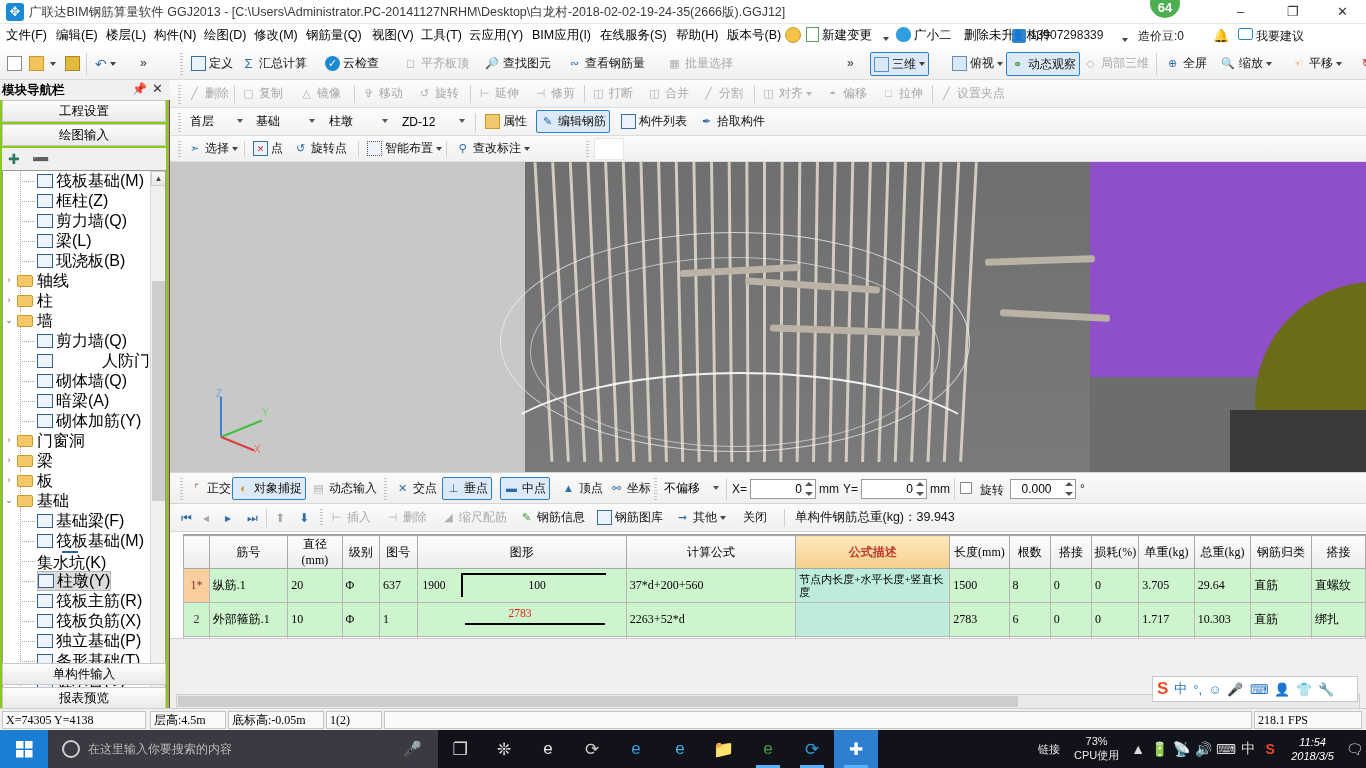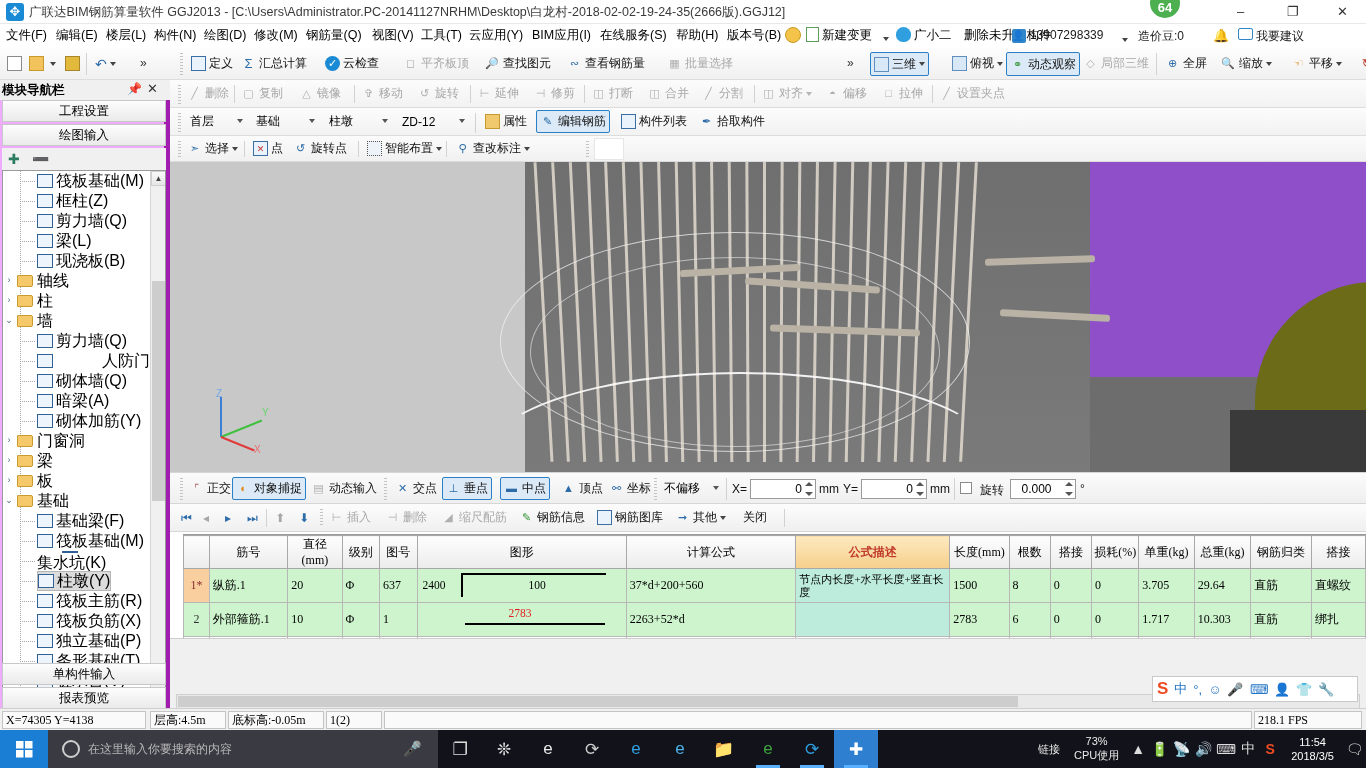--- a/index.html
+++ b/index.html
@@ -72,21 +72,21 @@
   .combo { position:absolute; top:4px; height:19px; border:1px solid #bdbdbd;
     background:#fff; font-size:12px; display:flex; align-items:center;
     padding-left:4px; color:#000; }
   .combo .cb-arrow { position:absolute; right:3px; top:7px; width:0;height:0;
     border-left:3px solid transparent;border-right:3px solid transparent;
     border-top:4px solid #555; }
   .combo.flat { border:none; background:transparent; }
 
   
   .dock { position:absolute; left:0; top:80px; width:170px; height:632px;
-    background:#f0abfc; border-right:6px solid #a21caf;padding-left:48px; }
+    background:#84cc16; border-right:1px solid #a21caf;padding-left:48px; }
   .dock-title { position:absolute; left:0; top:0; width:170px; height:20px;
     background:#f0f0f0; font-size:12.5px; font-weight:bold; padding:2px 0 0 2px; }
   .dock-pin { position:absolute; right:22px; top:2px; font-size:12px; color:#333; }
   .dock-x { position:absolute; right:6px; top:1px; font-size:13px; color:#333; }
   .dock-btn { position:absolute; left:2px; width:164px; height:22px;
     background:linear-gradient(#fdfdfd,#eaeaea); border:1px solid #c8c8c8;
     font-size:12.5px; text-align:center; line-height:20px; color:#000; }
   .tool-strip { position:absolute; left:2px; top:68px; width:164px; height:22px;
     background:#f0f0f0; }
   .tree-box { position:absolute; left:2px; top:90px; width:164px; height:550px;
@@ -241,21 +241,21 @@
   .tapp { width:44px; height:38px; display:flex; align-items:center;
     justify-content:center; font-size:17px; position:relative; }
   .tapp.active { background:#2f7fd0; }
   .tapp.runbar:after { content:""; position:absolute; left:10px; bottom:0;
     width:24px; height:3px; background:#59b0ff; }
   .tray { position:absolute; right:0; top:0; height:38px; display:flex;
     align-items:center; color:#e9e9e9; font-size:11px; }
   .cpu { text-align:center; line-height:1.25; font-size:11px; color:#e9e9e9;
     margin:0 8px; }
   .clock { text-align:center; line-height:1.3; font-size:11px; margin:0 10px;
-    color:#fff; }
+    color:#fff;font-style:italic; }
   .notif { width:22px; height:38px; display:flex; align-items:center;
     justify-content:center; font-size:14px; color:#ddd; }
 </style>
 </head>
 <body>
 
 <div id="app">
 
   <div class="titlebar">
     <div class="tb-icon">✥</div>
@@ -896,20 +896,21 @@
         <span class="g gbox"></span>
         <span>钢筋图库</span>
       </div>
     <div class="item" style="left:502px">
         <span class="g gblue">➞</span>
         <span>其他</span>
         <span class="caret"></span>
       </div>
     <div class="item" style="left:570px">关闭</div>
     <div class="sep" style="left:614px;height:18px;"></div>
+    <div class="item" style="left:622px;font-size:12.5px">单构件钢筋总重(kg)：39.943</div>
   </div>
 
   <div class="tablewrap">
     <table class="grid" id="gridTable">
       <thead>
           <tr id="gridHead">
             <th style="width: 26px;"></th>
             <th style="width: 80px;">筋号</th>
             <th style="width: 55px;">直径(mm)</th>
             <th style="width: 38px;">级别</th>
@@ -929,21 +930,21 @@
         </thead>
       <tbody id="gridBody">
           <tr class="r1">
             <td class="rowhdr" style="width: 26px; text-align: center;">1*</td>
             <td class="vsplit" style="width: 80px;">纵筋.1</td>
             <td style="width: 55px;">20</td>
             <td style="width: 38px;">Φ</td>
             <td style="width: 38px;">637</td>
             <td style="width: 215px;">
               <div class="shape">
-                <span class="shape-lab" style="left: 2px; top: 8px;">2400</span>
+                <span class="shape-lab" style="left: 2px; top: 8px;">1900</span>
                 <span class="shape-line" style="left: 40px; top: 2px; width: 2px; height: 24px;"></span>
                 <span class="shape-line" style="left: 40px; top: 2px; width: 145px; height: 2px;"></span>
                 <span class="shape-lab" style="left: 108px; top: 8px;">100</span>
               </div>
             </td>
             <td style="width: 172px;">37*d+200+560</td>
             <td class="desc" style="width: 158px; font-size: 11px; line-height: 1.15;">节点内长度+水平长度+竖直长度</td>
             <td style="width: 60px;">1500</td>
             <td style="width: 42px;">8</td>
             <td style="width: 42px;">0</td>

